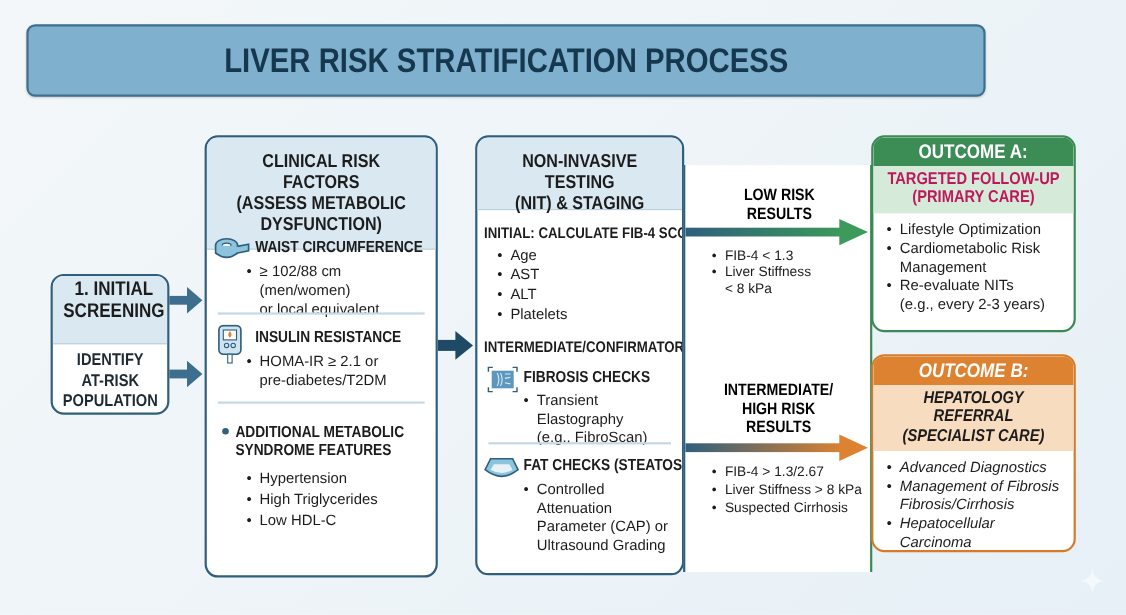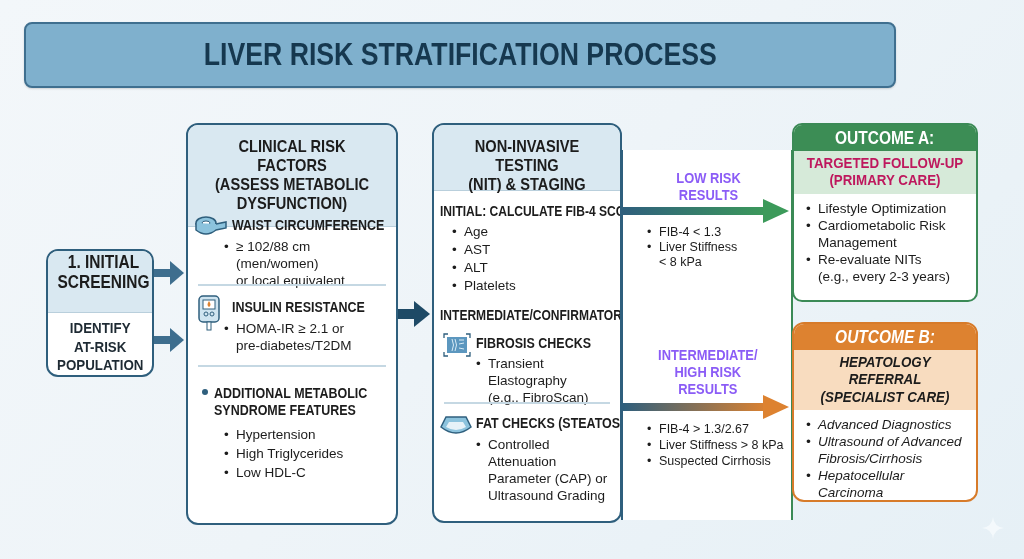--- a/index.html
+++ b/index.html
@@ -41,33 +41,33 @@
   .sec-title { font-weight: 700; font-size: 14.5px; color: #1c1c1c; white-space: nowrap; }
   .bullets { list-style: none; font-size: 13.5px; line-height: 17px; color: #1c1c1c; }
   .bullets li { position: relative; padding-left: 12px; }
   .bullets li::before { content: "•"; position: absolute; left: 0; top: 0; }
   .divider { position: absolute; left: 10px; right: 10px; height: 1.5px; background: #c5d8e3; }
   .icon { position: absolute; }
   
   .c-nit { left: 432px; top: 123px; width: 190px; height: 400px; }
   .c-nit .card-head { font-size: 17px; padding: 12px 0 8px; height: 66px; border-bottom: 1.5px solid #b9cfdc; }
   
-  .c-outA { left: 792px; top: 123px; width: 186px; height: 179px; border-color: #3b8a56; border-radius: 10px; }
+  .c-outA { left: 792px; top: 123px; width: 186px; height: 179px; border-color: #3b8a56; }
   .c-outA .badge { background: #3c8d55; color: #fff; text-align: center; font-weight: 700; font-size: 18px; height: 26px; line-height: 26px; }
   .c-outA .card-head { background: #d6ead9; font-size: 15.5px; padding: 3px 0 5px; color:#be185d; }
   .c-outB { left: 792px; top: 322px; width: 186px; height: 180px; border-color: #d77b2a; font-style: italic; }
   .c-outB .badge { background: #dd8230; color: #fff; text-align: center; font-weight: 700; font-size: 18px; height: 26px; line-height: 26px; }
   .c-outB .card-head { background: #f8dcbf; font-size: 15.5px; padding: 3px 0 5px; color:#1c1c1c; }
   .out-body { padding: 6px 8px 0 12px; }
   
   .strip {
     position: absolute; left: 621px; top: 150px; width: 172px; height: 370px;
     background: #ffffff; border-left: 2px solid #2f5f7d; border-right: 2px solid #3b8a56;
   }
-  .res-label { position: absolute; text-align: center; font-weight: 700; font-size: 15px; line-height: 1.12; color: #8b5cf6; width: 150px; }
+  .res-label { position: absolute; text-align: center; font-weight: 700; font-size: 15px; line-height: 1.12; color: #000000; width: 150px; }
   .res-list { position: absolute; font-size: 12.5px; line-height: 15px; }
   .arrow-h { position: absolute; height: 8px; }
   .sparkle { position: absolute; right: 20px; bottom: 20px; width: 22px; height: 22px; }
 </style>
 </head>
 <body>
 
 <div class="title-bar">
   <h1>LIVER RISK STRATIFICATION PROCESS</h1>
 </div>
@@ -233,20 +233,20 @@
   </ul>
 </div>
 
 <div class="card c-outB">
   <div class="badge"><span class="cond">OUTCOME B:</span></div>
   <div class="card-head">
     <span class="cond"><span>HEPATOLOGY REFERRAL</span><br><span>(SPECIALIST CARE)</span></span>
   </div>
   <ul class="bullets out-body">
     <li>Advanced Diagnostics</li>
-    <li><span>Ultrasound of Advanced</span><br><span>Fibrosis/Cirrhosis</span></li>
+    <li><span>Management of Fibrosis</span><br><span>Fibrosis/Cirrhosis</span></li>
     <li><span>Hepatocellular Carcinoma</span><br></li>
   </ul>
 </div>
 
 <svg class="sparkle" viewBox="0 0 22 22">
   <path d="M11 0 Q12 10 22 11 Q12 12 11 22 Q10 12 0 11 Q10 10 11 0Z" fill="#f4f9fc"></path>
 </svg>
 
 </body></html>

